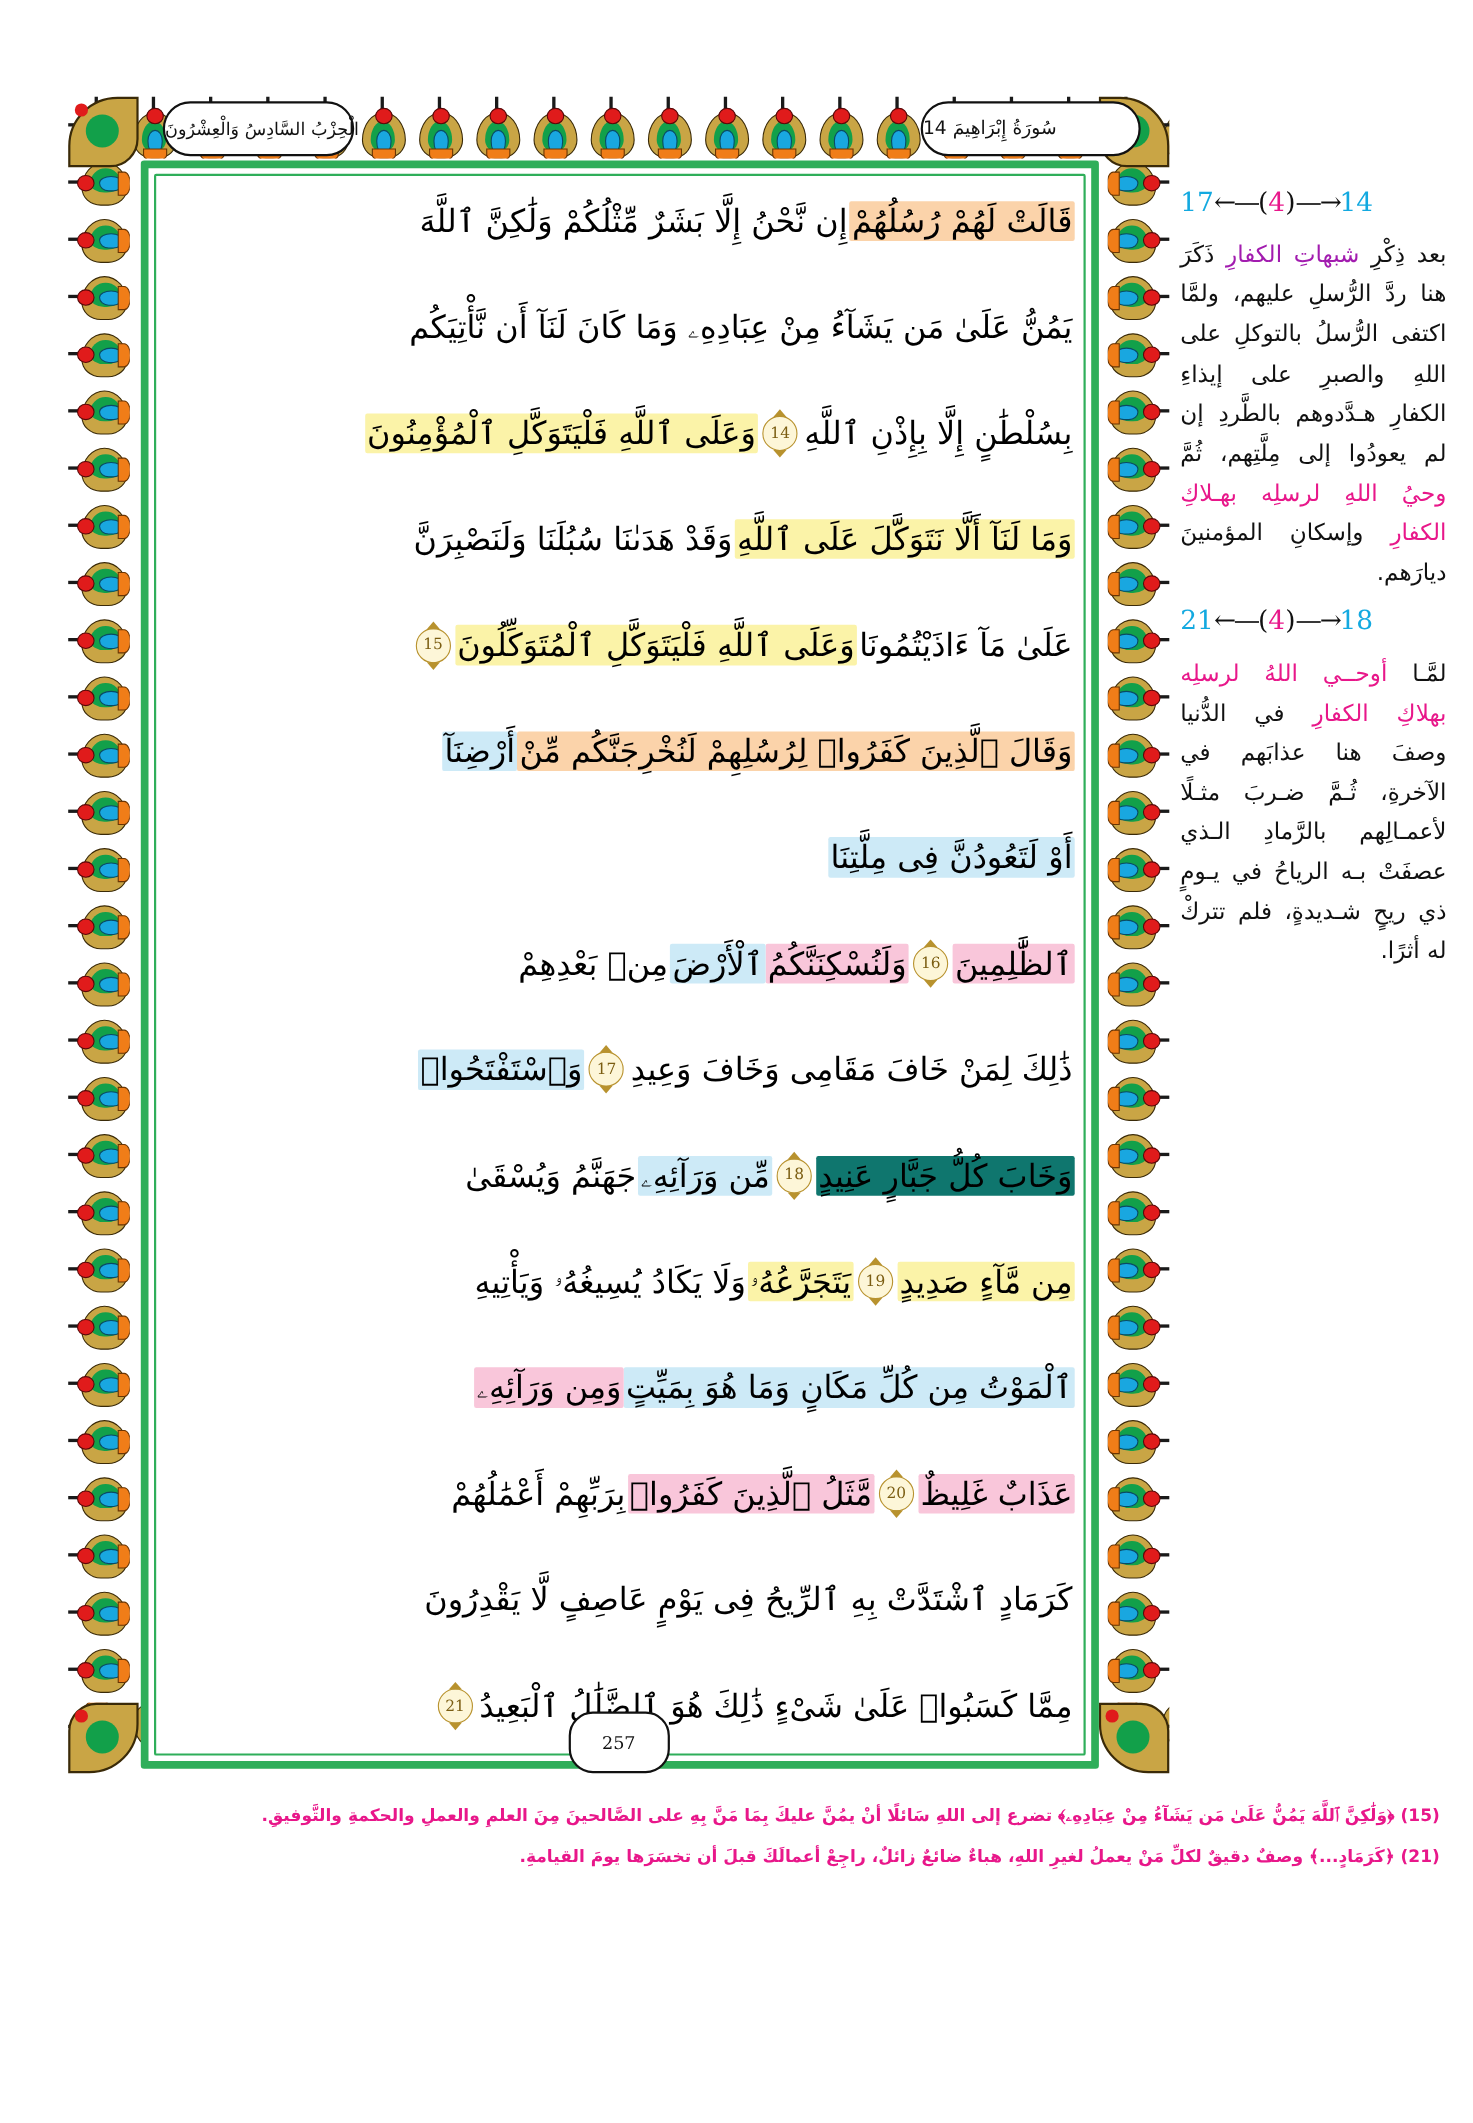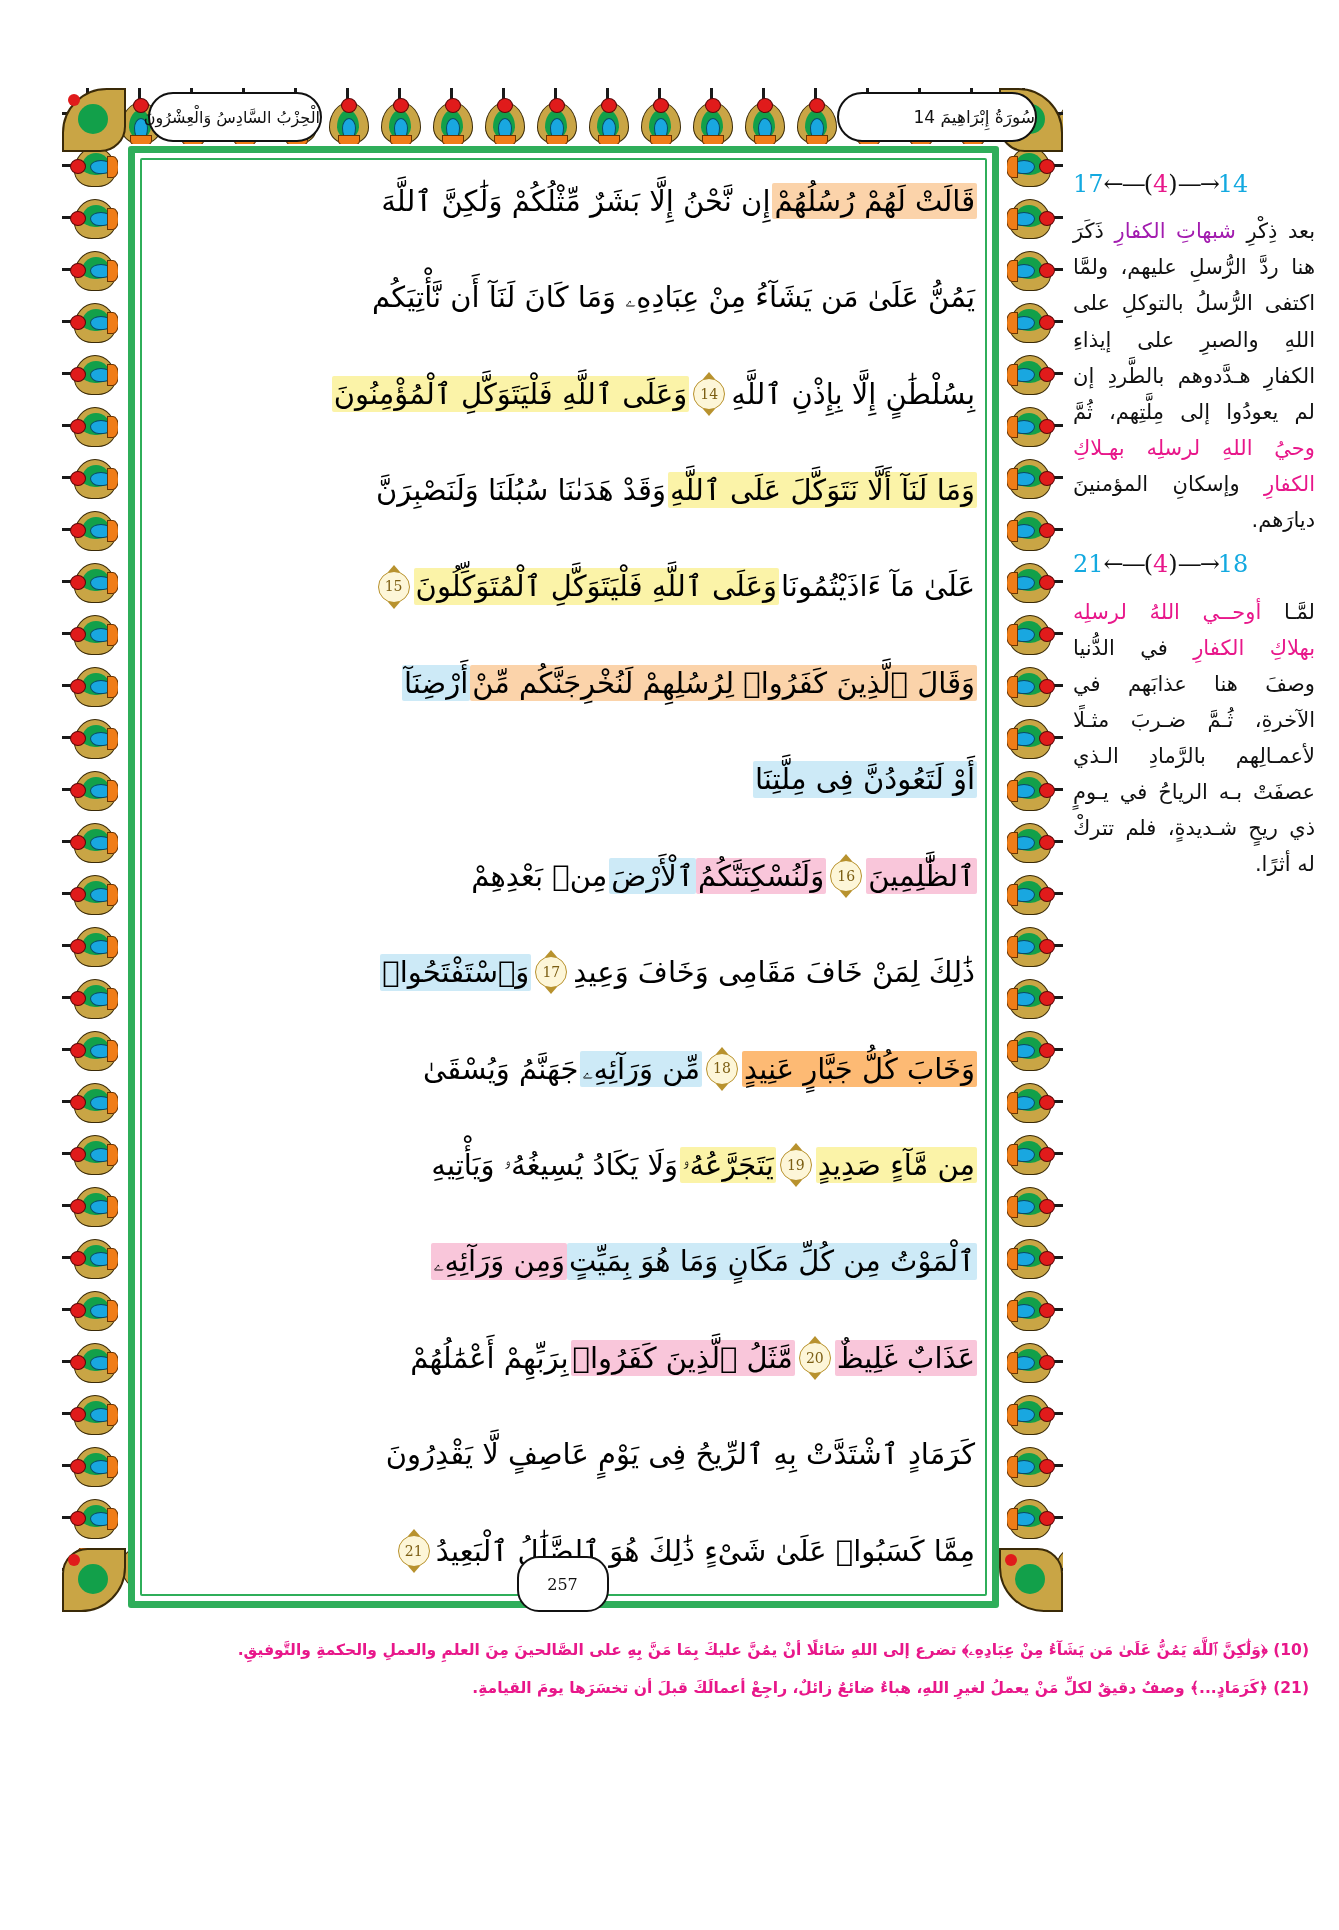--- a/index.html
+++ b/index.html
@@ -95,21 +95,21 @@
     position:absolute;left:128px;top:146px;right:340px;bottom:322px;
     border:7px solid #2fae5a;border-radius:3px;background:#ffffff;
   }
   .green-inner{
     position:absolute;inset:5px;border:2.5px solid #2fae5a;border-radius:2px;
   }
 
   
   .cartouche{
     position:absolute;background:#ffffff;border:2px solid #111;
-    border-radius:26px;display:flex;align-items:center;justify-content:flex-end;
+    border-radius:26px;display:flex;align-items:center;justify-content:flex-start;
     z-index:14;
   }
   #hizb-cartouche{left:148px;top:92px;width:170px;height:46px;}
   #surah-cartouche{right:302px;top:92px;width:196px;height:46px;}
   .cart-text{
     font-family:"DejaVu Sans","Liberation Sans",sans-serif;
     font-size:16px;color:#111;direction:rtl;white-space:nowrap;
   }
   #surah-cartouche .cart-text{font-size:17px;}
 
@@ -133,21 +133,21 @@
     font-family:"DejaVu Sans","Liberation Sans",sans-serif;
     font-size:29px;line-height:1.05;color:#000;
     white-space:nowrap;display:flex;align-items:center;
     justify-content:flex-start;height:70px;
   }
   .seg{padding:3px 2px;border-radius:2px;}
   .hl-orange{background:#fbd3aa;}
   .hl-yellow{background:#fbf3a8;}
   .hl-cyan{background:#cdeaf7;}
   .hl-pink{background:#f9c6da;}
-  .hl-grey{background:#fdba74;}
+  .hl-grey{background:#0f766e;}
   .hl-none{background:transparent;}
 
   .ayah-mark{
     display:inline-flex;align-items:center;justify-content:center;
     width:30px;height:30px;margin:0 4px;flex:0 0 30px;
     background:#fdf6d8;border:1.8px solid #b8922e;
     border-radius:50%;
     font-size:14px;color:#7b5d12;
     font-family:"DejaVu Serif","Liberation Serif",serif;
     position:relative;
@@ -1101,17 +1101,17 @@
     </div>
 
   <div id="sidebar">
       <div class="range-line"><span class="vnum">17</span><span class="arrow">←—</span><span class="paren">(</span><span class="grp">4</span><span class="paren">)</span><span class="arrow">—→</span><span class="vnum">14</span></div>
       <p class="sb-par"><span class="c-black">بعد ذِكْرِ </span><span class="c-cyan">شبهاتِ الكفارِ</span><span class="c-black"> ذَكَرَ هنا ردَّ الرُّسلِ عليهم، ولمَّا اكتفى الرُّسلُ بالتوكلِ على اللهِ والصبرِ على إيذاءِ الكفارِ هـدَّدوهم بالطَّردِ إن لم يعودُوا إلى مِلَّتِهم، ثُمَّ </span><span class="c-magenta">وحيُ اللهِ لرسلِه بهـلاكِ الكفارِ</span><span class="c-black"> وإسكانِ المؤمنينَ ديارَهم.</span></p>
       <div class="range-line"><span class="vnum">21</span><span class="arrow">←—</span><span class="paren">(</span><span class="grp">4</span><span class="paren">)</span><span class="arrow">—→</span><span class="vnum">18</span></div>
       <p class="sb-par"><span class="c-black">لمَّـا </span><span class="c-magenta">أوحــي اللهُ لرسلِه بهلاكِ الكفارِ</span><span class="c-black"> في الدُّنيا وصفَ هنا عذابَهم في الآخرةِ، ثُـمَّ ضـربَ مثـلًا لأعمـالِهم بالرَّمادِ الـذي عصفَتْ بـه الرياحُ في يـومٍ ذي ريحٍ شـديدةٍ، فلم تتركْ له أثرًا.</span></p>
     </div>
 
   <div id="footnotes">
-      <div class="fn magenta">(10) ﴿وَلَٰكِنَّ ٱللَّهَ يَمُنُّ عَلَىٰ مَن يَشَآءُ مِنْ عِبَادِهِۦ﴾ تضرع إلى اللهِ سَائلًا أنْ يمُنَّ عليكَ بِمَا مَنَّ بِهِ على الصَّالحينَ مِنَ العلمِ والعملِ والحكمةِ والتَّوفيقِ.</div>
+      <div class="fn magenta">(15) ﴿وَلَٰكِنَّ ٱللَّهَ يَمُنُّ عَلَىٰ مَن يَشَآءُ مِنْ عِبَادِهِۦ﴾ تضرع إلى اللهِ سَائلًا أنْ يمُنَّ عليكَ بِمَا مَنَّ بِهِ على الصَّالحينَ مِنَ العلمِ والعملِ والحكمةِ والتَّوفيقِ.</div>
       <div class="fn magenta">(21) ﴿كَرَمَادٍ...﴾ وصفٌ دقيقٌ لكلِّ مَنْ يعملُ لغيرِ اللهِ، هباءٌ ضائعٌ زائلٌ، راجِعْ أعمالَكَ قبلَ أن تخسَرَها يومَ القيامةِ.</div>
     </div>
 
 </div>
 
 </body></html>

